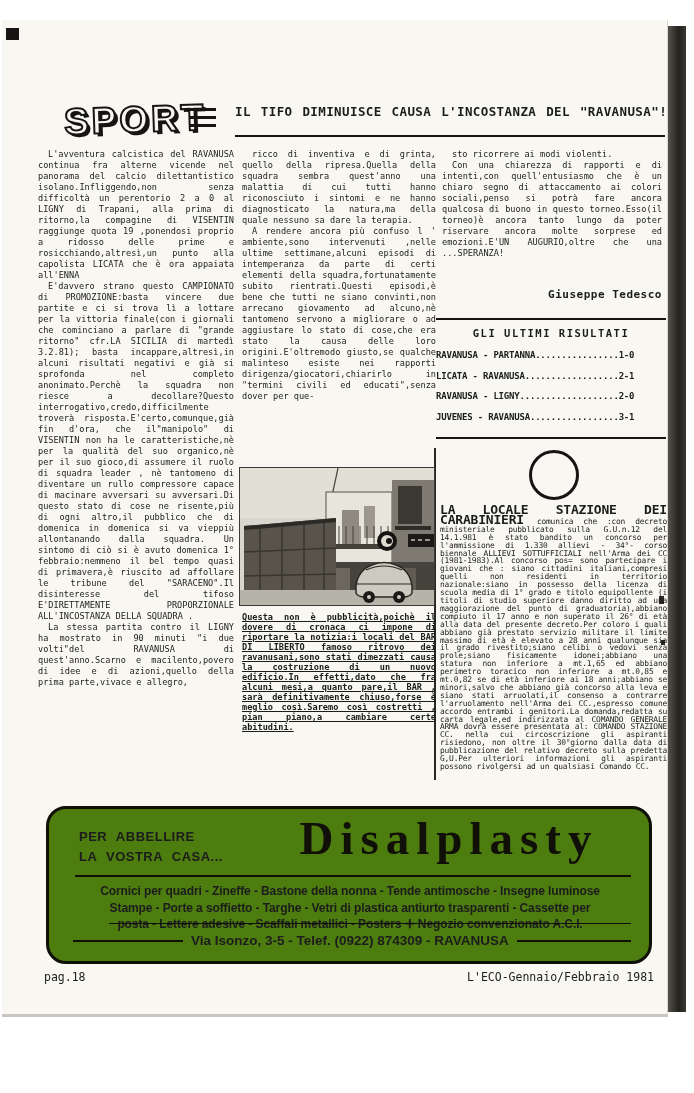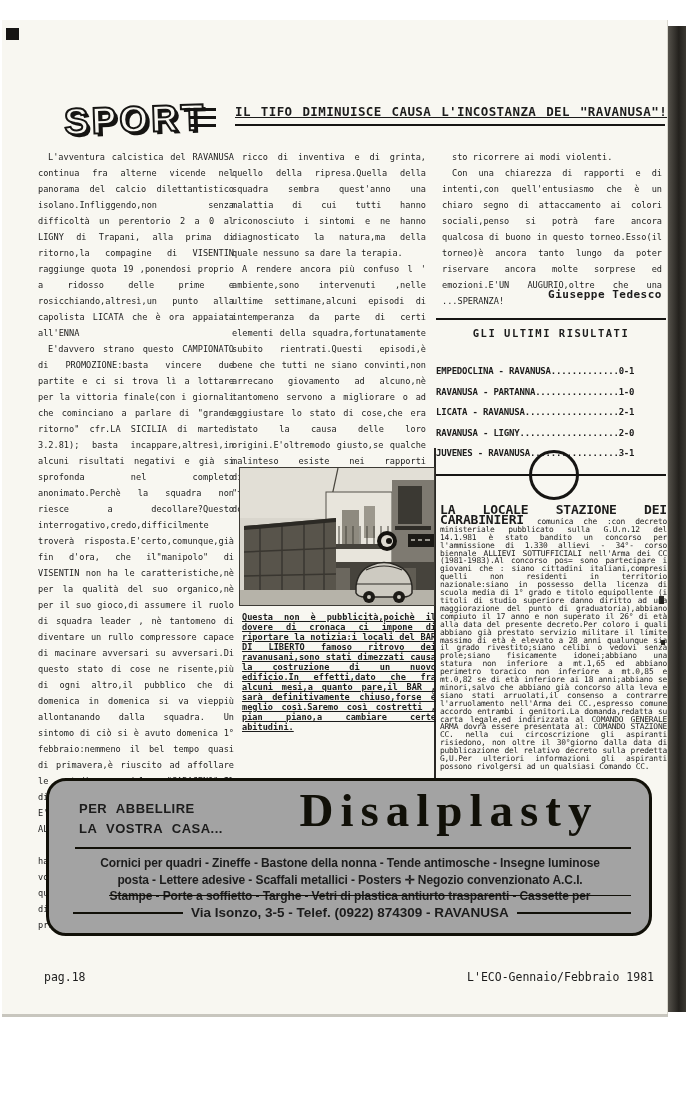--- a/index.html
+++ b/index.html
@@ -27,41 +27,41 @@
     font-size:37px;letter-spacing:3px;color:#f8f7f1;
     -webkit-text-stroke:2px #161513;
     text-shadow:3px 3px 0 #161513;
     transform:rotate(-2deg);
   }
   .triple-bar{position:absolute;left:189px;top:108px;width:27px;}
   .triple-bar div{height:3px;background:#161513;margin-bottom:5px;}
   .headline{
     position:absolute;left:235px;top:104px;width:430px;
     font-size:12.5px;font-weight:bold;letter-spacing:.4px;word-spacing:2px;
-    border-bottom:2px solid #161513;padding-bottom:5px;white-space:nowrap;text-decoration:underline;
-  }
-
-  
-  .col{position:absolute;font-size:8.6px;line-height:16px;text-align:justify;}
+    border-bottom:2px solid #161513;padding-bottom:16px;white-space:nowrap;
+  }
+
+  
+  .col{position:absolute;font-size:8.6px;line-height:11px;text-align:justify;}
   .col p{margin:0;text-indent:10px;}
   .col1{left:38px;top:149px;width:196px;}
-  .col2{left:232px;top:149px;width:194px;}
+  .col2{left:242px;top:149px;width:194px;}
   .col3{left:442px;top:149px;width:220px;}
   .byline{
     position:absolute;left:442px;top:288px;width:220px;
     text-align:right;font-weight:bold;font-size:11px;letter-spacing:.5px;padding-right:14px;
   }
 
   
   .results{
     position:absolute;left:436px;top:318px;width:230px;
     border-top:2.5px solid #161513;border-bottom:2.5px solid #161513;
     padding:7px 0 10px 0;
   }
-  .results-title{font-size:10.5px;font-weight:bold;text-align:center;letter-spacing:1.5px;margin-bottom:22px;}
+  .results-title{font-size:10.5px;font-weight:bold;text-align:center;letter-spacing:1.5px;margin-bottom:6px;}
   .result-row{font-size:9px;font-weight:bold;line-height:20.5px;white-space:pre;letter-spacing:-.2px;}
 
   
   .notice{
     position:absolute;left:434px;top:448px;width:233px;height:332px;
     border-left:2px solid #2a2824;padding-left:4px;box-sizing:border-box;overflow:hidden;
   }
   .circle-emblem{
     width:44px;height:44px;border:3px solid #161513;border-radius:50%;
     margin:2px auto 6px auto;
@@ -74,22 +74,22 @@
     position:absolute;left:239px;top:467px;width:196px;height:139px;
     border:1px solid #3c3a34;box-sizing:border-box;background:#cfccc3;
   }
   .caption{
     position:absolute;left:242px;top:612px;width:194px;
     font-size:8.6px;line-height:10px;font-weight:bold;text-align:justify;text-decoration:underline;
   }
 
   
   .ad{
-    position:absolute;left:46px;top:778px;width:606px;height:158px;
-    border:3.5px solid #111008;border-radius:20px;background:#a3a3a3;box-sizing:border-box;
+    position:absolute;left:46px;top:806px;width:606px;height:158px;
+    border:3.5px solid #111008;border-radius:20px;background:#4d7c0f;box-sizing:border-box;
   }
   .ad-tagline{
     position:absolute;left:30px;top:18px;
     font-family:"Liberation Sans",sans-serif;font-weight:bold;font-size:13px;
     letter-spacing:.5px;word-spacing:5px;line-height:20px;
   }
   .ad-brand{
     position:absolute;left:210px;top:2px;width:380px;text-align:center;
     font-family:"Liberation Serif","DejaVu Serif",serif;font-weight:bold;
     font-size:47px;letter-spacing:7px;color:#111008;
@@ -143,21 +143,20 @@
 </div>
 
 <div class="col col3">
   <p>sto ricorrere ai modi violenti.</p>
   <p>Con una chiarezza di rapporti e di intenti,con quell'entusiasmo che è un chiaro segno di attaccamento ai colori sociali,penso si potrà fare ancora qualcosa di buono in questo torneo.Esso(il torneo)è ancora tanto lungo da poter riservare ancora molte sorprese ed emozioni.E'UN AUGURIO,oltre che una ...SPERANZA!</p>
 </div>
 <div class="byline">Giuseppe Tedesco</div>
 
 <div class="results">
   <div class="results-title">GLI ULTIMI RISULTATI</div>
-  <div class="result-row">EMPEDOCLINA - RAVANUSA.............0-1</div>
   <div class="result-row">RAVANUSA - PARTANNA................1-0</div>
   <div class="result-row">LICATA - RAVANUSA..................2-1</div>
   <div class="result-row">RAVANUSA - LIGNY...................2-0</div>
   <div class="result-row">JUVENES - RAVANUSA.................3-1</div>
 </div>
 
 <div class="notice">
   <div class="circle-emblem"></div>
   <div class="notice-text"><b>LA LOCALE STAZIONE DEI CARABINIERI </b><span>comunica che :con decreto ministeriale pubblicato sulla G.U.n.12 del 14.1.981 è stato bandito un concorso per l'ammissione di 1.330 allievi - 34°- corso biennale ALLIEVI SOTTUFFICIALI nell'Arma dei CC (1981-1983).Al concorso pos= sono partecipare i giovani che : siano cittadini italiani,compresi quelli non residenti in territorio nazionale:siano in possesso della licenza di scuola media di 1° grado e titolo equipollente (i titoli di studio superiore danno diritto ad una maggiorazione del punto di graduatoria),abbiano compiuto il 17 anno e non superato il 26° di età alla data del presente decreto.Per coloro i quali abbiano già prestato servizio militare il limite massimo di età è elevato a 28 anni qualunque sia il grado rivestito;siano celibi o vedovi senza prole;siano fisicamente idonei;abbiano una statura non inferiore a mt.1,65 ed abbiano perimetro toracico non inferiore a mt.0,85 e mt.0,82 se di età inferiore ai 18 anni;abbiano se minori,salvo che abbiano già concorso alla leva e siano stati arruolati,il consenso a contrarre l'arruolamento nell'Arma dei CC.,espresso comune accordo entrambi i genitori.La domanda,redatta su carta legale,ed indirizzata al COMANDO GENERALE ARMA dovrà essere presentata al: COMANDO STAZIONE CC. nella cui circoscrizione gli aspiranti risiedono, non oltre il 30°giorno dalla data di pubblicazione del relativo decreto sulla predetta G,U.Per ulteriori informazioni gli aspiranti possono rivolgersi ad un qualsiasi Comando CC.</span></div>
 </div>
@@ -233,22 +232,22 @@
 
 <div class="ad">
   <div class="ad-tagline">
     <div>PER ABBELLIRE</div>
     <div>LA VOSTRA CASA...</div>
   </div>
   <div class="ad-brand">Disalplasty</div>
   <div class="ad-rule"></div>
   <div class="ad-products">
     <div>Cornici per quadri - Zineffe - Bastone della nonna - Tende antimosche - Insegne luminose</div>
+    <div>Stampe - Porte a soffietto - Targhe - Vetri di plastica antiurto trasparenti - Cassette per</div>
     <div>posta - Lettere adesive - Scaffali metallici - Posters ✛ Negozio convenzionato A.C.I.</div>
-    <div>Stampe - Porte a soffietto - Targhe - Vetri di plastica antiurto trasparenti - Cassette per</div>
   </div>
   <div class="ad-rule-thin"></div>
   <div class="ad-address-row">
     <span class="dash left"></span>
     <span>Via Isonzo, 3-5 - Telef. (0922) 874309 - RAVANUSA</span>
     <span class="dash right"></span>
   </div>
 </div>
 
 <div class="footer-left">pag.18</div>

